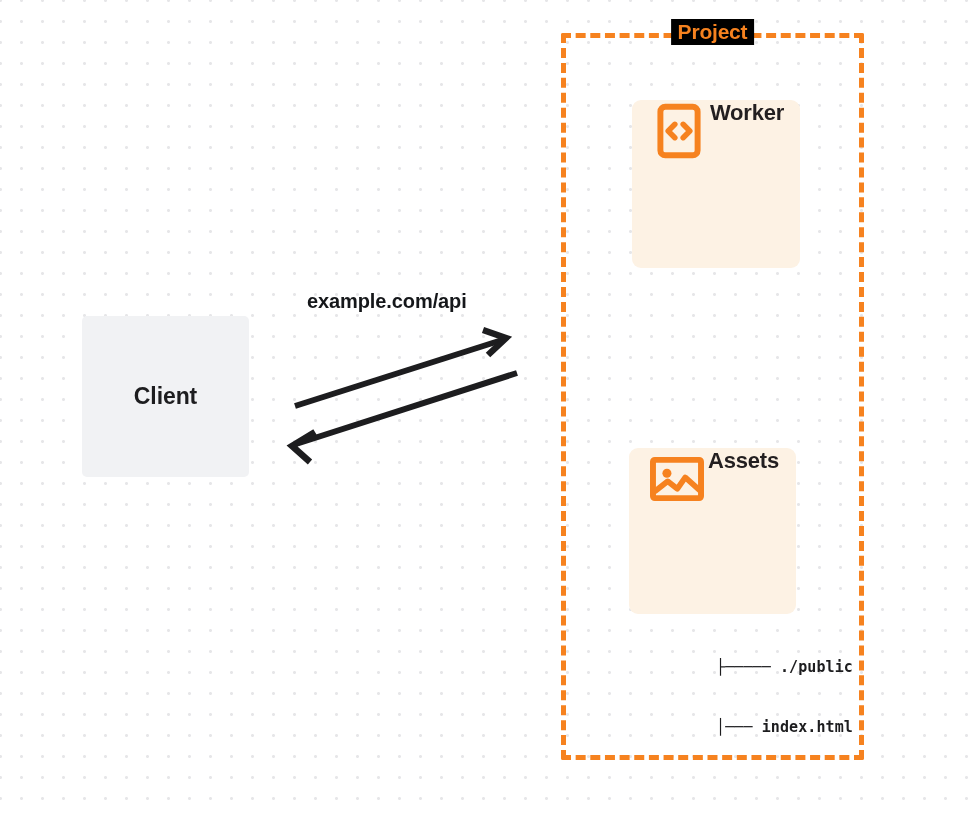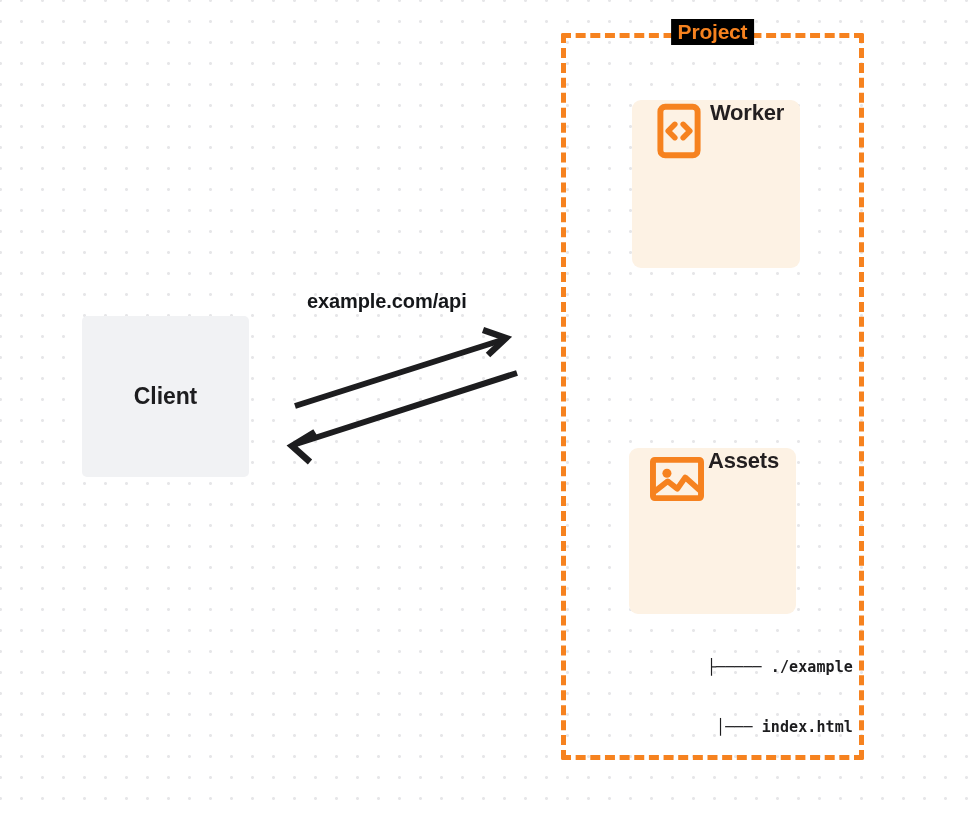--- a/index.html
+++ b/index.html
@@ -188,18 +188,18 @@
     <div class="card card-assets">
       <svg class="card-icon" viewBox="0 0 24 24">
         <rect x="2.7" y="4.6" width="18.6" height="14.8" rx="0.7" fill="none" stroke="#f6821f" stroke-width="2.3"></rect>
         <circle cx="8.1" cy="9.8" r="1.75" fill="#f6821f"></circle>
         <polyline points="3.6,16.6 8.4,12.9 12.1,15.8 15.2,11.4 20.6,16.2" fill="none" stroke="#f6821f" stroke-width="2.2" stroke-linecap="round" stroke-linejoin="round"></polyline>
       </svg>
       <span class="card-label">Assets</span>
     </div>
 
     <div class="file-tree">
-      <span class="tree-row">├───── ./example</span>
+      <span class="tree-row">├───── ./public</span>
       <span class="tree-row">│─── index.html</span>
       
     </div>
   </div>
 </div>
 
 </body></html>

